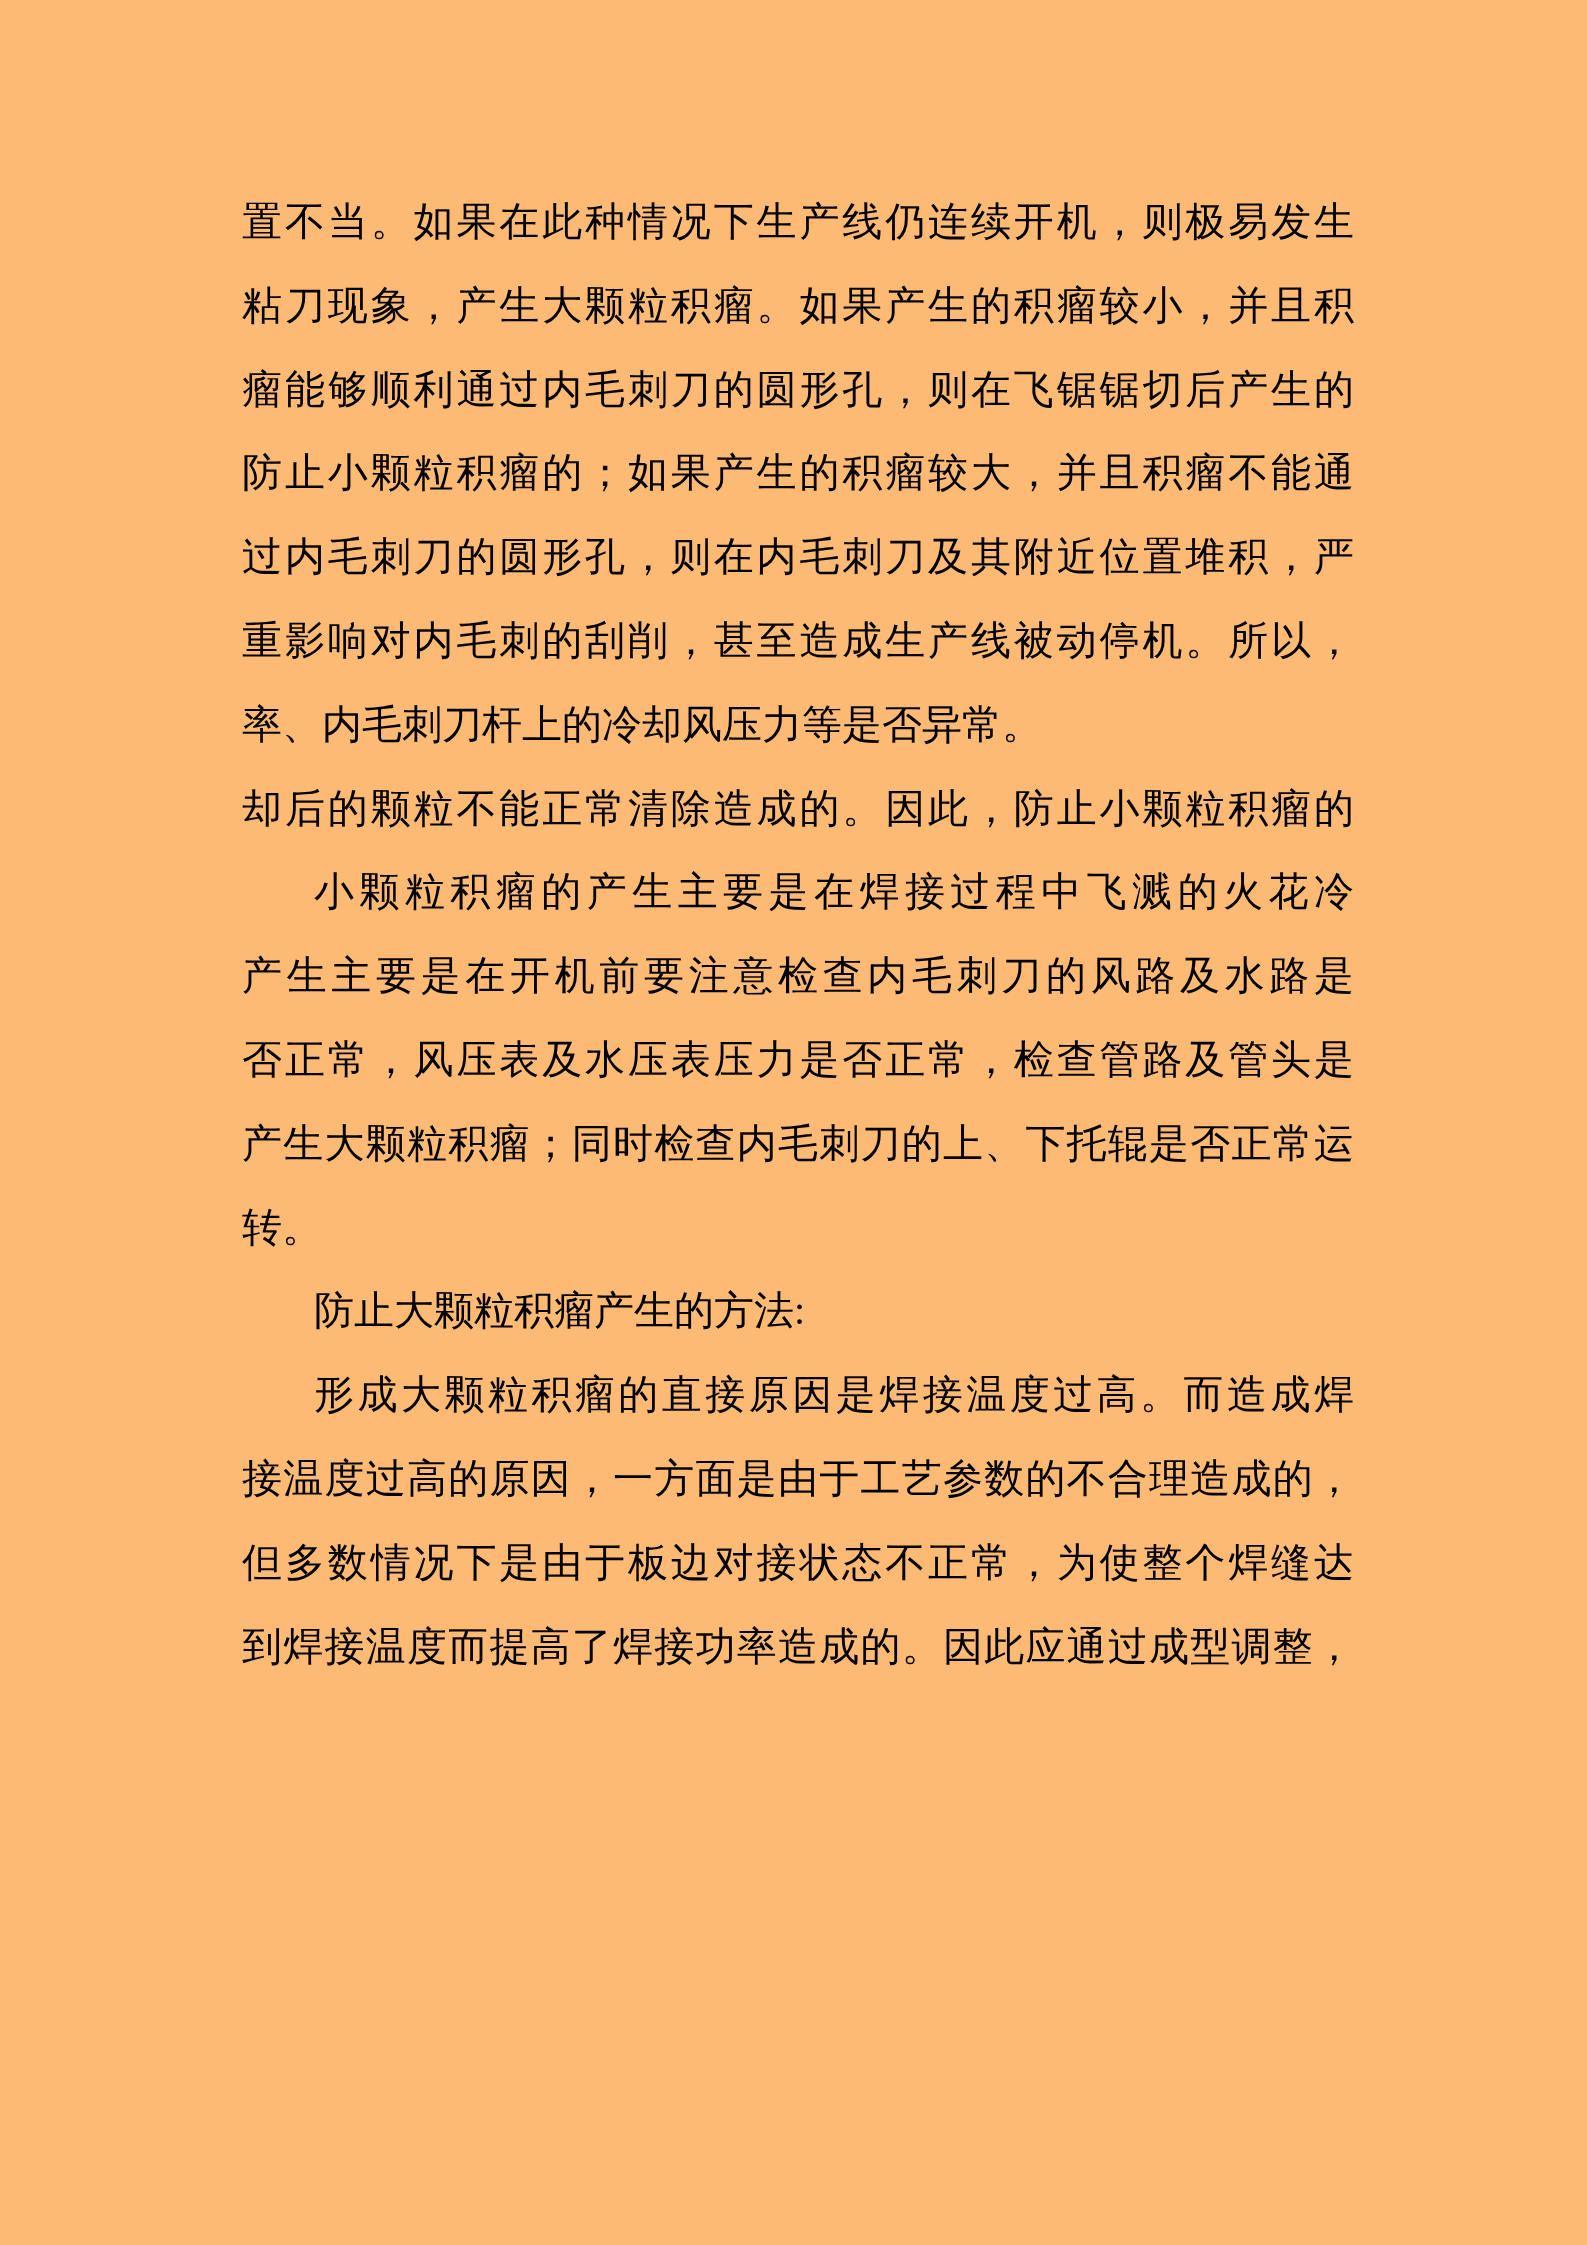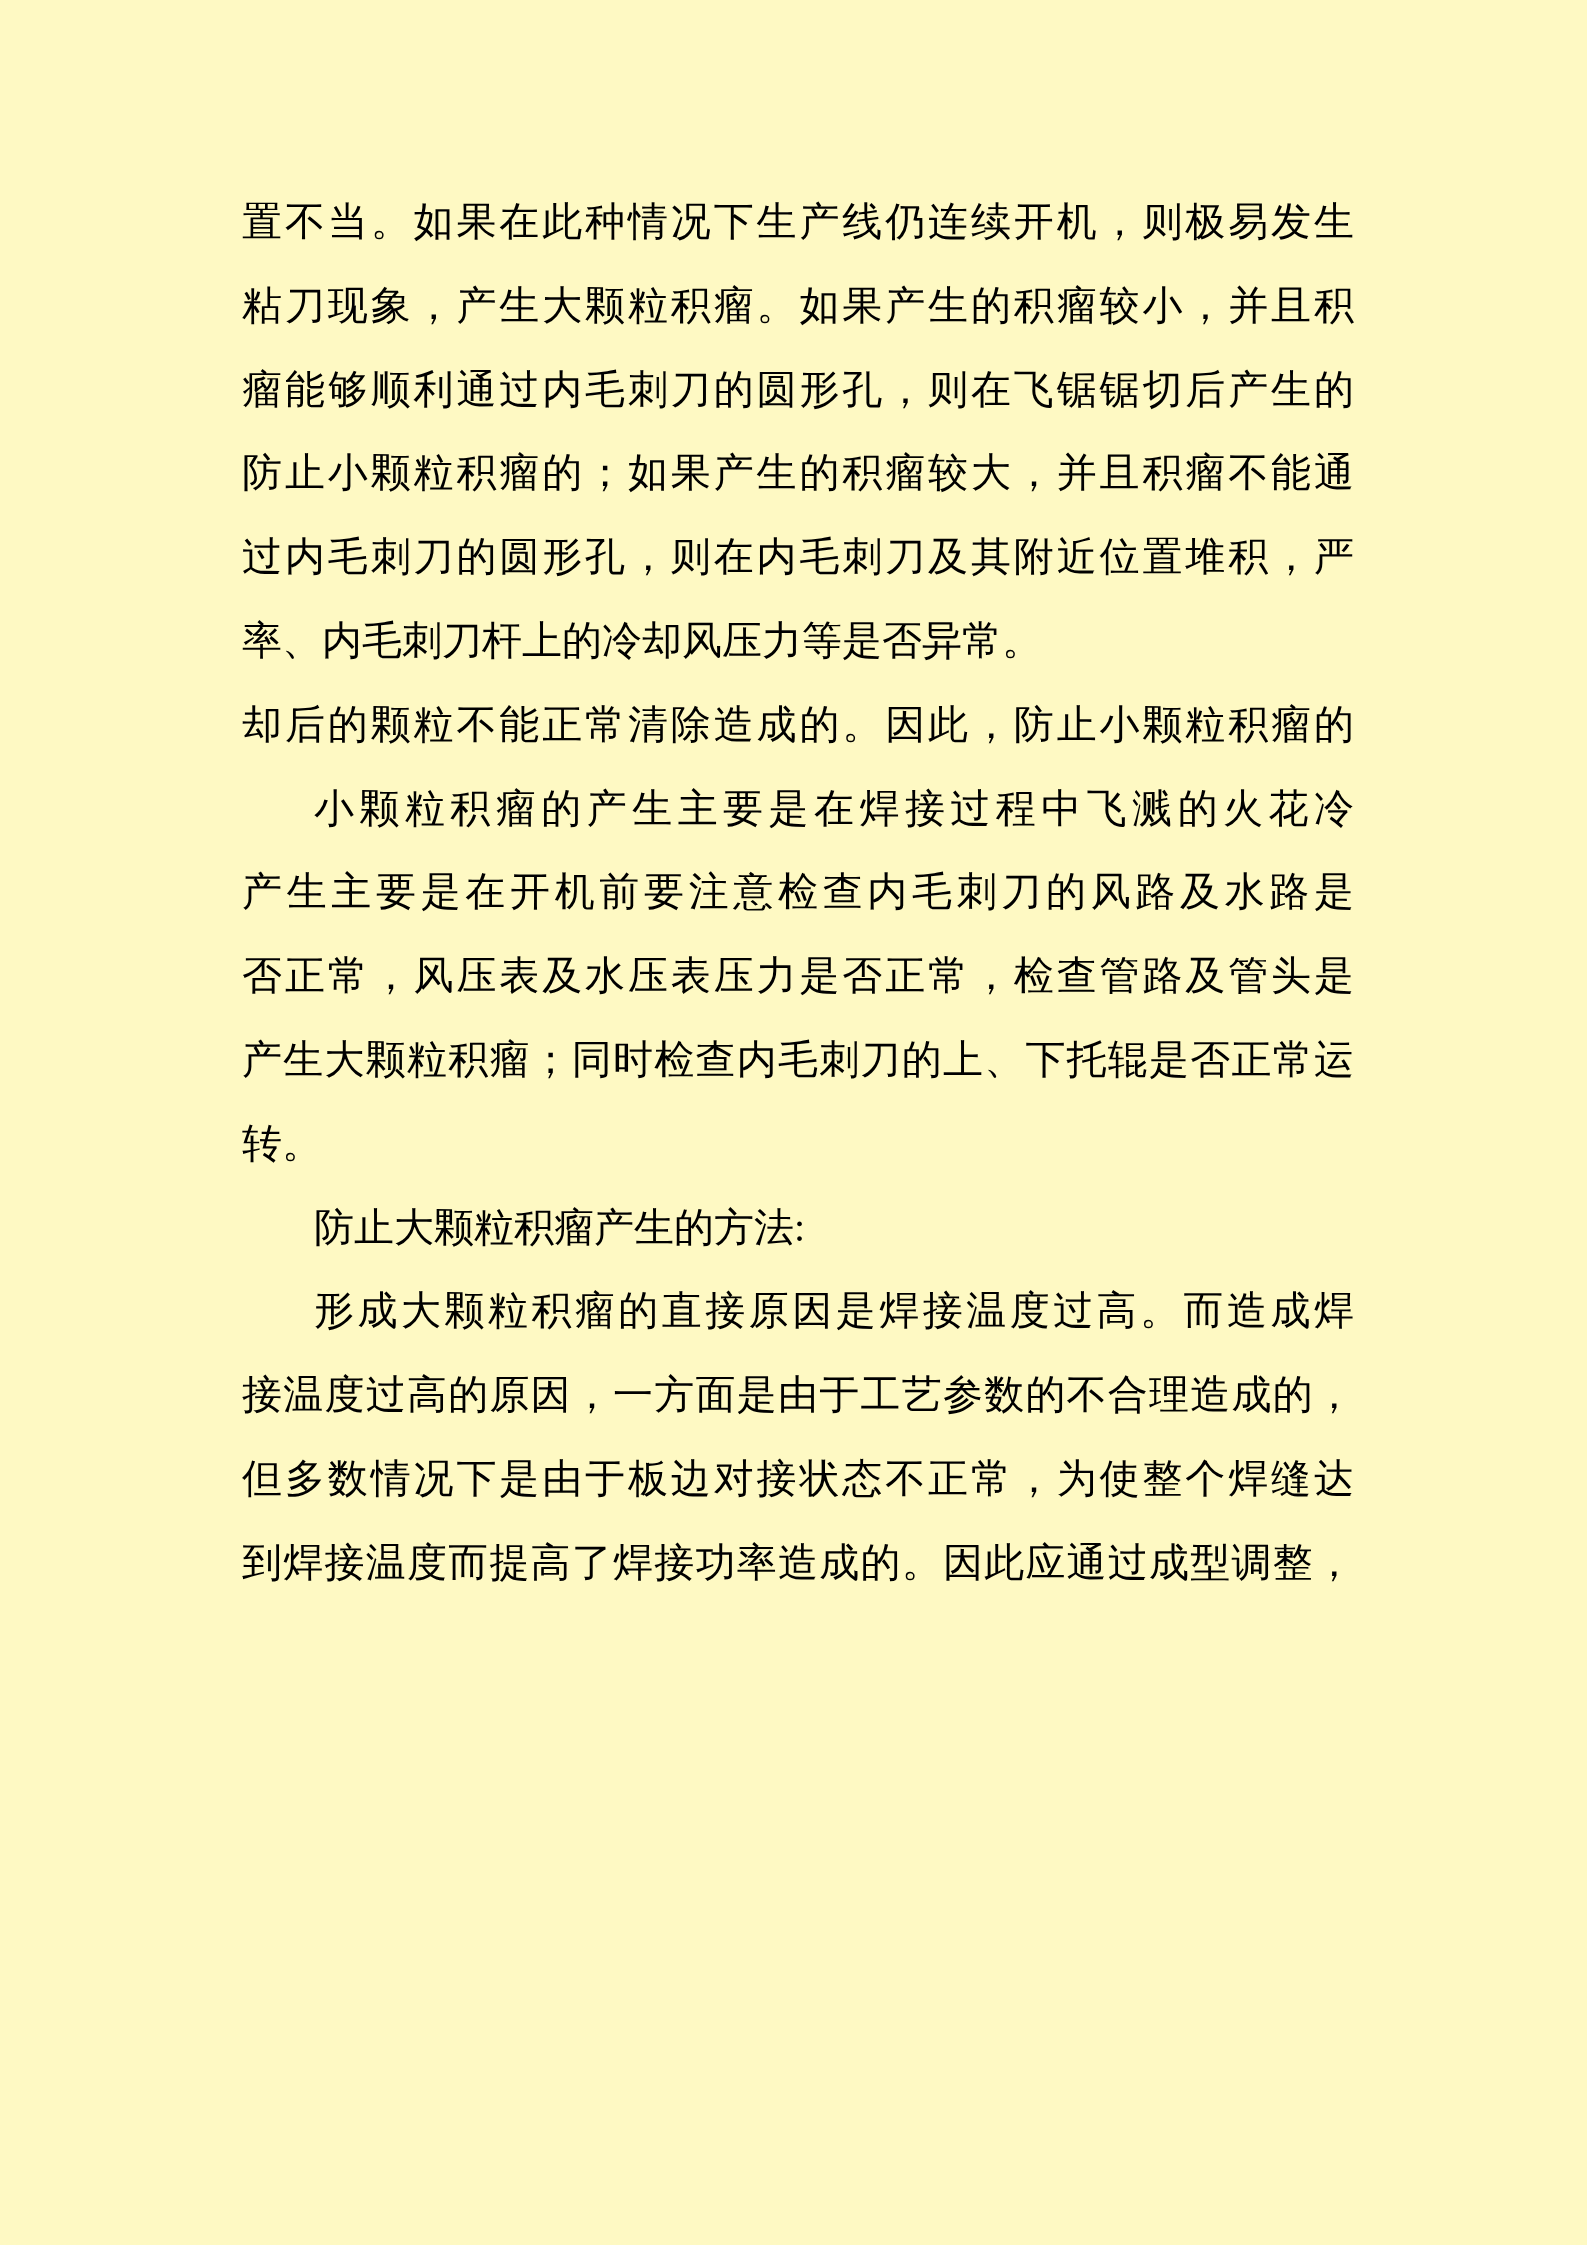--- a/index.html
+++ b/index.html
@@ -4,21 +4,21 @@
 <style>
   html, body {
     margin: 0;
     padding: 0;
     background: #ffffff;
   }
   .page {
     position: relative;
     width: 1587px;
     height: 2245px;
-    background: #fef9c3;
+    background: #fdba74;
     overflow: hidden;
     font-family: "Liberation Serif", "DejaVu Serif", serif;
     color: #000000;
   }
   .text-block {
     position: absolute;
     left: 242px;
     top: 180px;
     width: 1112px;
     font-size: 40px;
@@ -45,20 +45,21 @@
 </head>
 <body>
 
 <div class="page">
   <div class="text-block">
       <div class="line justify">置不当。如果在此种情况下生产线仍连续开机，则极易发生</div>
       <div class="line justify">粘刀现象，产生大颗粒积瘤。如果产生的积瘤较小，并且积</div>
       <div class="line justify">瘤能够顺利通过内毛刺刀的圆形孔，则在飞锯锯切后产生的</div>
       <div class="line justify">防止小颗粒积瘤的；如果产生的积瘤较大，并且积瘤不能通</div>
       <div class="line justify">过内毛刺刀的圆形孔，则在内毛刺刀及其附近位置堆积，严</div>
+      <div class="line justify">重影响对内毛刺的刮削，甚至造成生产线被动停机。所以，</div>
       <div class="line left">率、内毛刺刀杆上的冷却风压力等是否异常。</div>
       <div class="line justify">却后的颗粒不能正常清除造成的。因此，防止小颗粒积瘤的</div>
       <div class="line justify indent">小颗粒积瘤的产生主要是在焊接过程中飞溅的火花冷</div>
       <div class="line justify">产生主要是在开机前要注意检查内毛刺刀的风路及水路是</div>
       <div class="line justify">否正常，风压表及水压表压力是否正常，检查管路及管头是</div>
       <div class="line justify">产生大颗粒积瘤；同时检查内毛刺刀的上、下托辊是否正常运</div>
       <div class="line left">转。</div>
       <div class="line left indent">防止大颗粒积瘤产生的方法:</div>
       <div class="line justify indent">形成大颗粒积瘤的直接原因是焊接温度过高。而造成焊</div>
       <div class="line justify">接温度过高的原因，一方面是由于工艺参数的不合理造成的，</div>

